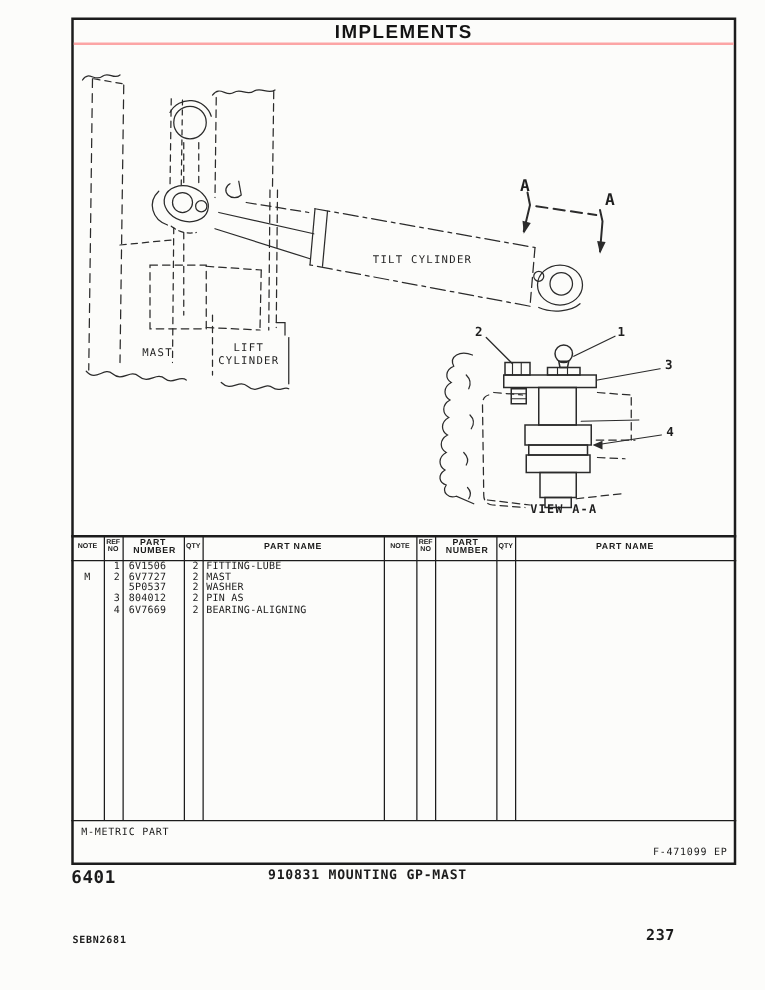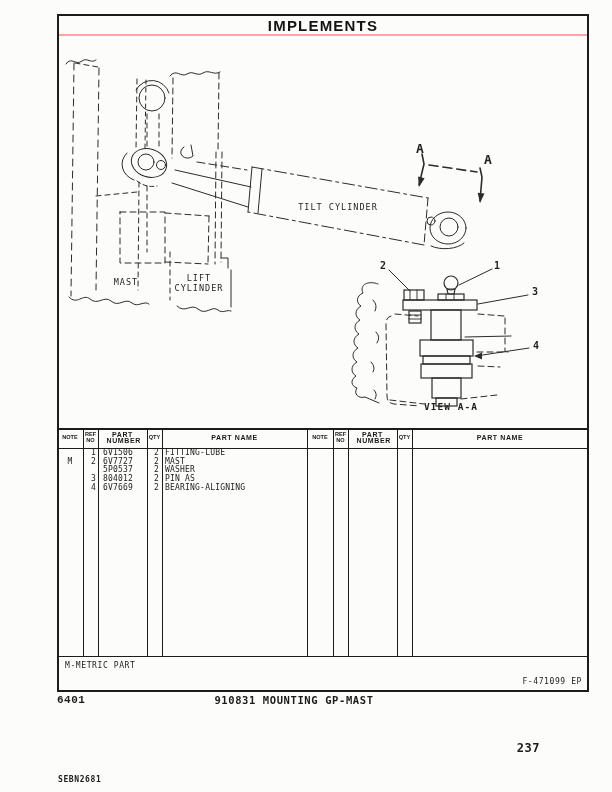--- a/index.html
+++ b/index.html
@@ -44,24 +44,24 @@
   .trow { display:flex; height:8.7px; line-height:8.7px; font-size:8px; letter-spacing:0.2px; }
   .c-note { width:26px; text-align:center; }
   .c-ref  { width:15px; text-align:right; padding-right:2px; }
   .c-pn   { width:49px; text-align:left; padding-left:5px; }
   .c-qty  { width:15px; text-align:right; padding-right:3px; }
   .c-name { width:145px; text-align:left; padding-left:3px; }
 
   .footnote { position:absolute; left:65px; top:661px; font-size:8px; letter-spacing:0.6px; }
   .figref   { position:absolute; right:30px; top:677px; font-size:8px; letter-spacing:0.6px;margin-left:27px; }
 
-  .f-group { position:absolute; left:57px; top:694px; font-size:11px; font-weight:bold; letter-spacing:0.5px;font-family:Liberation Mono, monospace; }
+  .f-group { position:absolute; left:57px; top:694px; font-size:14px; font-weight:bold; letter-spacing:0.5px; }
   .f-title { position:absolute; left:0; top:694px; width:588px; text-align:center;
              font-size:10.5px; font-weight:bold; letter-spacing:0.6px; }
-  .f-pub   { position:absolute; left:58px; top:747px; font-size:8px; font-weight:bold; letter-spacing:0.6px;margin-top:28px; }
+  .f-pub   { position:absolute; left:58px; top:747px; font-size:8px; font-weight:bold; letter-spacing:0.6px; }
   .f-page  { position:absolute; right:72px; top:741px; font-size:12px; font-weight:bold; letter-spacing:0.5px; }
 </style>
 </head>
 <body>
 
 <div class="page">
 
   <div class="frame">
     <div class="titlebar">
       <span>IMPLEMENTS</span>

